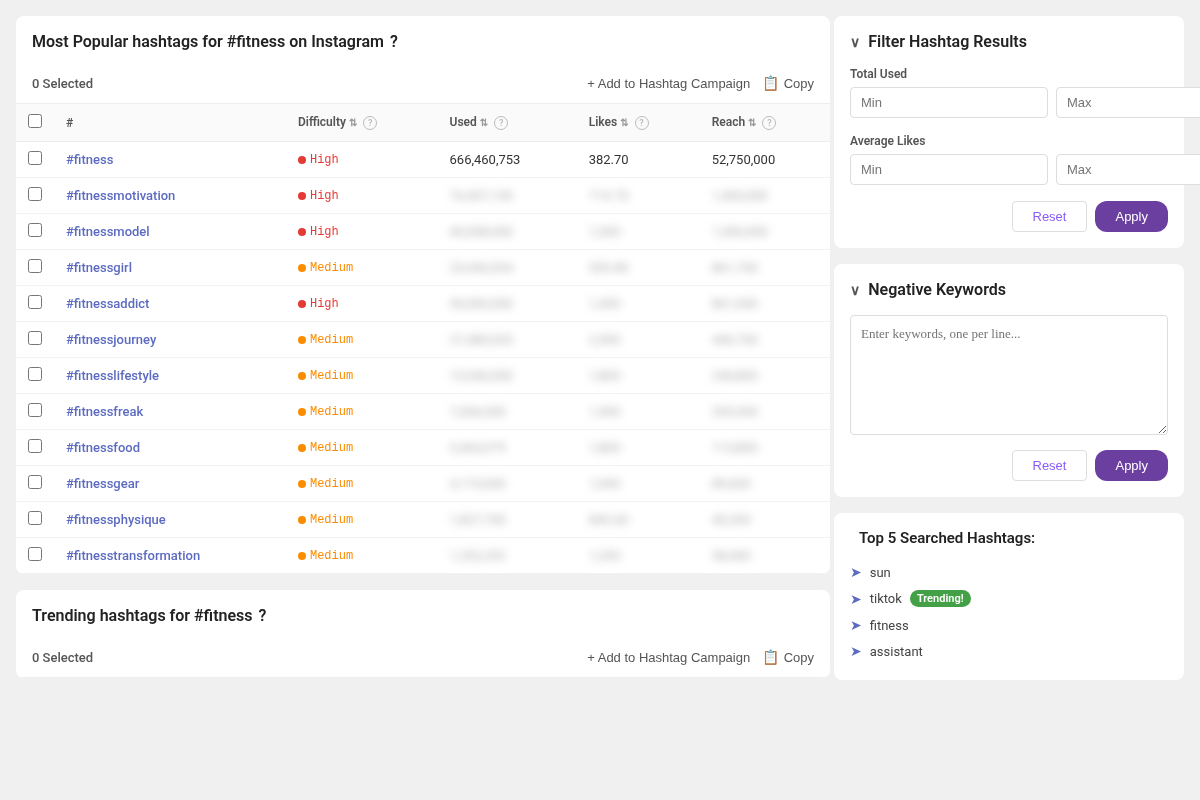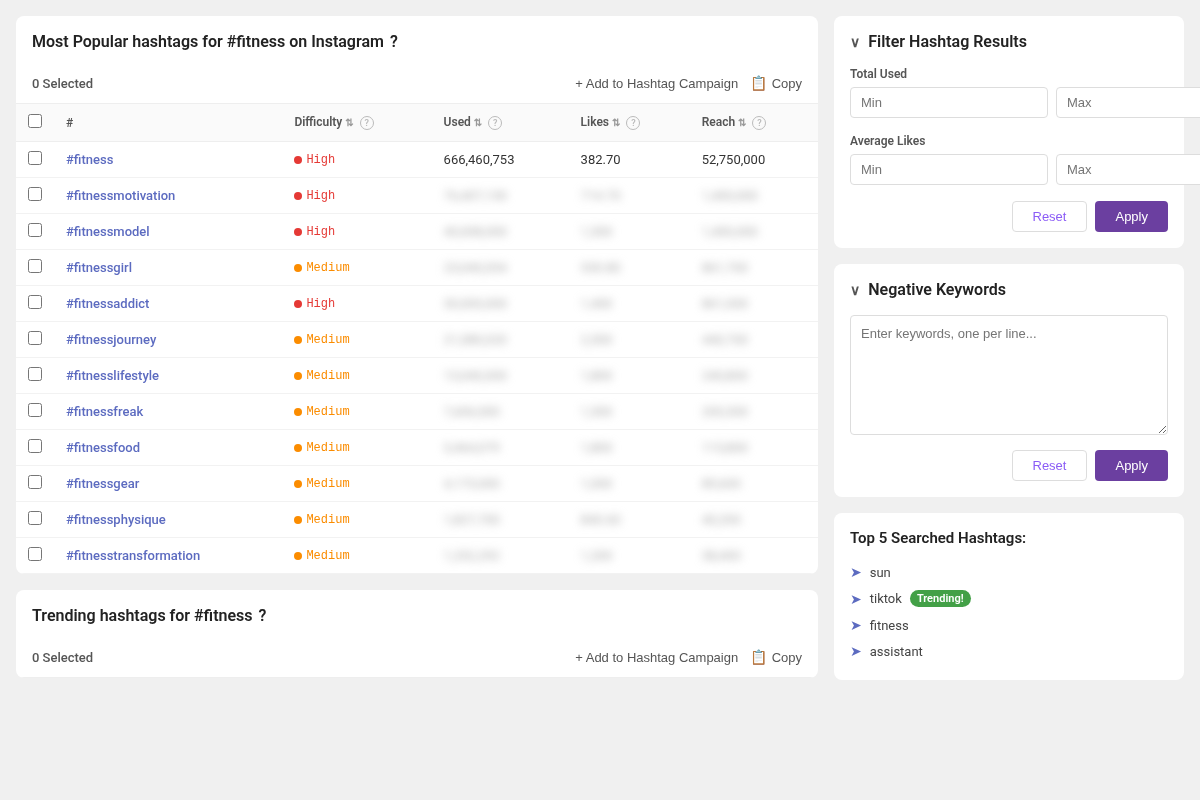--- a/index.html
+++ b/index.html
@@ -4,21 +4,21 @@
   <style>
     * { box-sizing: border-box; margin: 0; padding: 0; }
     body {
       font-family: -apple-system, BlinkMacSystemFont, 'Segoe UI', Roboto, sans-serif;
       background: #f0f0f0;
       font-size: 13px;
       color: #333;
     }
     .layout {
       display: flex;
-      gap: 16px;
+      gap: 4px;
       padding: 16px;
       max-width: 1200px;
       margin: 0 auto;
     }
     .main-col {
       flex: 1;
       display: flex;
       flex-direction: column;
       gap: 16px;
     }
@@ -199,53 +199,54 @@
       border-radius: 4px;
       background: #fff;
       font-size: 13px;
       color: #8b5cf6;
       cursor: pointer;
       font-weight: 500;
     }
     .btn-apply {
       padding: 7px 20px;
       border: none;
-      border-radius: 4px;
+      border-radius: 12px;
       background: #6b3fa0;
       font-size: 13px;
       color: #fff;
       cursor: pointer;
       font-weight: 500;
     }
 
     
     .neg-keywords-textarea {
       width: 100%;
       height: 120px;
       border: 1px solid #ddd;
       border-radius: 4px;
       padding: 10px;
       font-size: 13px;
       color: #b91c1c;
       resize: vertical;
       outline: none;
-      font-family: Liberation Sans, sans-serif;
+      font-family: Liberation Serif, serif;
     }
 
     
     .top5-card {
       background: #fff;
       border-radius: 8px;
       padding: 16px;
     }
     .top5-title {
       font-size: 15px;
       font-weight: 600;
       color: #222;
       margin-bottom: 12px;
+      margin-left: 9px;
     }
     .top5-item {
       display: flex;
       align-items: center;
       gap: 8px;
       padding: 5px 0;
       font-size: 13px;
       color: #444;
     }
     .top5-icon {

